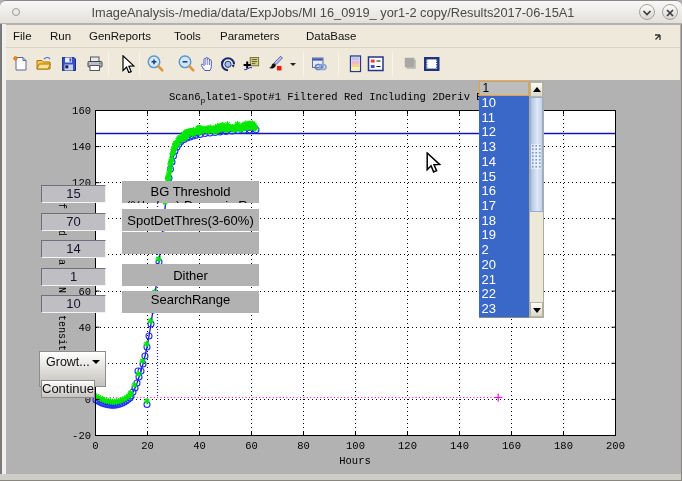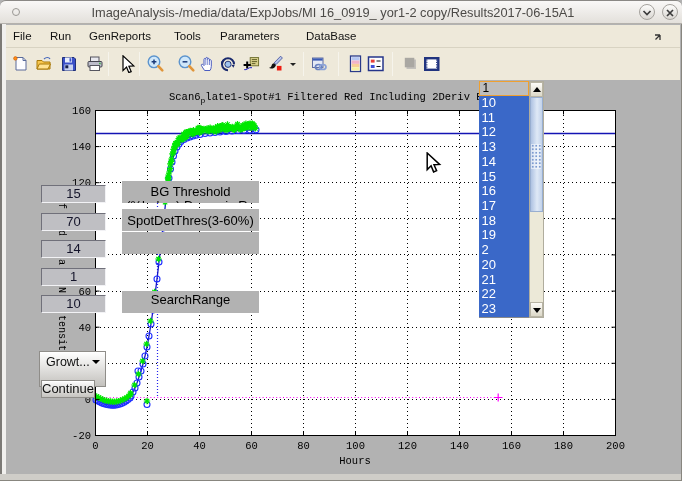--- a/index.html
+++ b/index.html
@@ -363,20 +363,21 @@
 <div class="ylf" style="left:56px;top:287px">N</div>
 <div class="ylf" style="left:56px;top:315px">tensit</div>
 <div class="ebox" style="top:185px">15</div>
 <div class="ebox" style="top:212.5px">70</div>
 <div class="ebox" style="top:240px">14</div>
 <div class="ebox" style="top:267.5px">1</div>
 <div class="ebox" style="top:295px">10</div>
 <div class="lbl" style="top:181px">BG Threshold<br>(%below) Dynamic Ra</div>
 <div class="lbl" style="top:208.5px;padding-top:5px">SpotDetThres(3-60%)</div>
 <div class="lbl" style="top:232px;padding-top:20px">Radius</div>
+<div class="lbl" style="top:263.5px;padding-top:5px">Dither</div>
 <div class="lbl" style="top:291px;padding-top:2px">SearchRange</div>
 <div id="growt">Growt...<span class="tri"></span></div>
 <div id="continue">Continue</div>
 <div id="dd">
  <div id="ddedit">1</div>
  <div id="ddlist">
           <div class="dditem">10</div>
           <div class="dditem">11</div>
           <div class="dditem">12</div>
           <div class="dditem">13</div>

